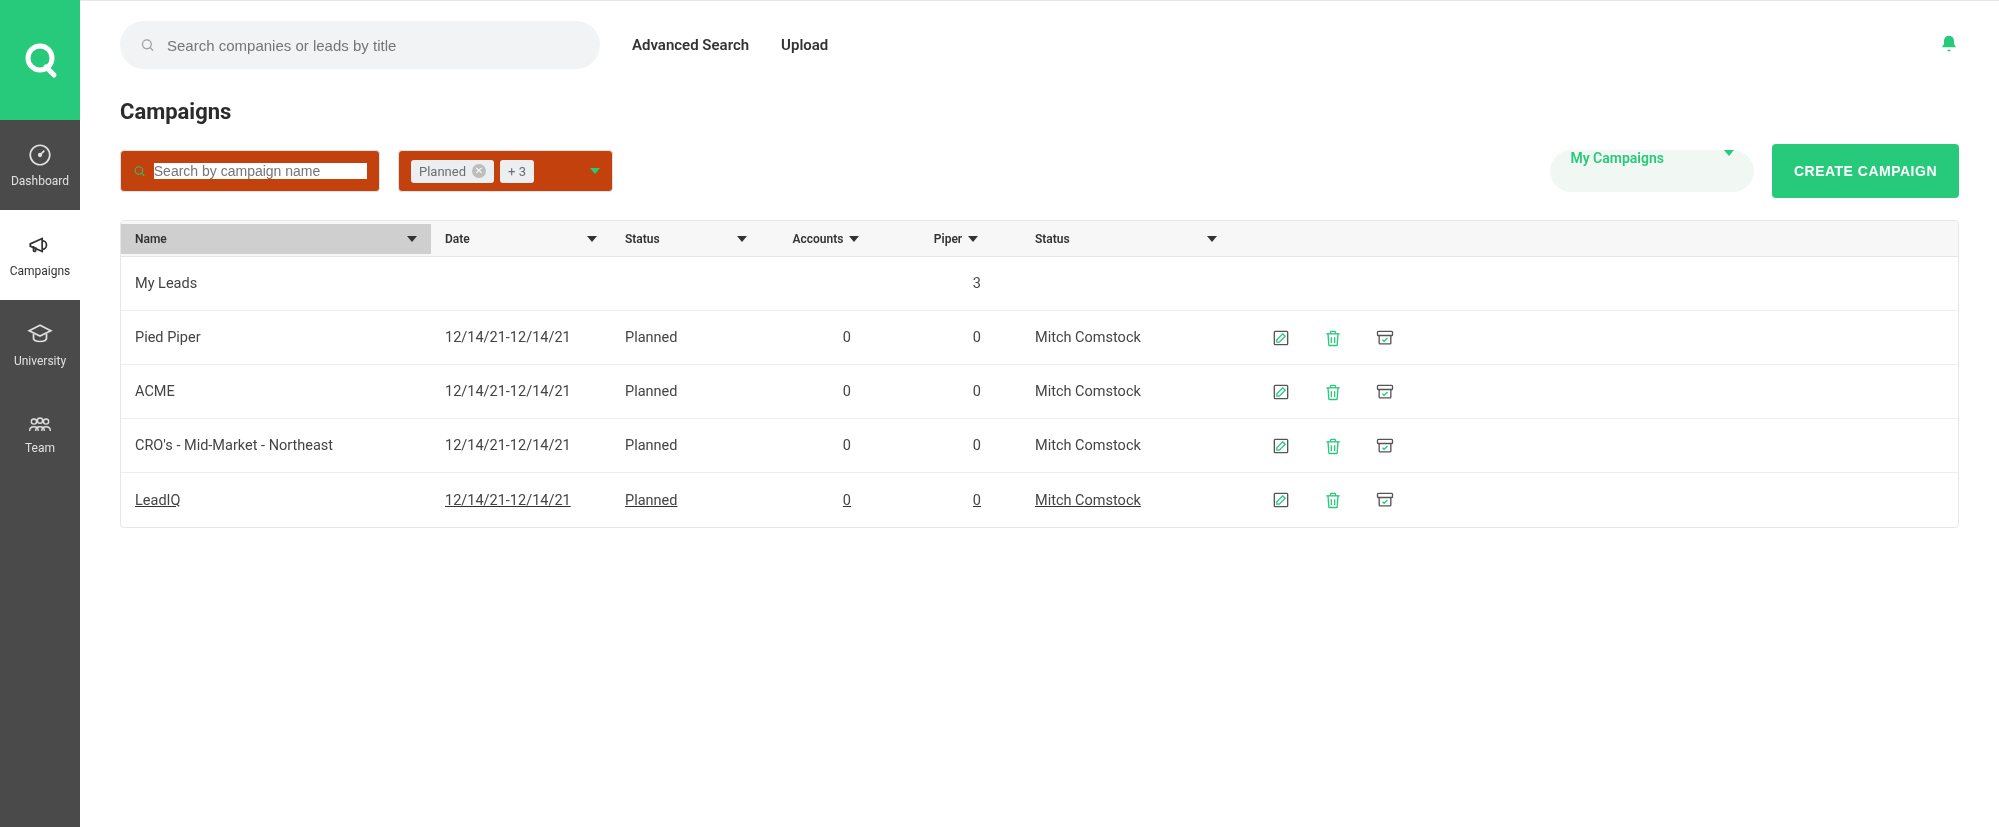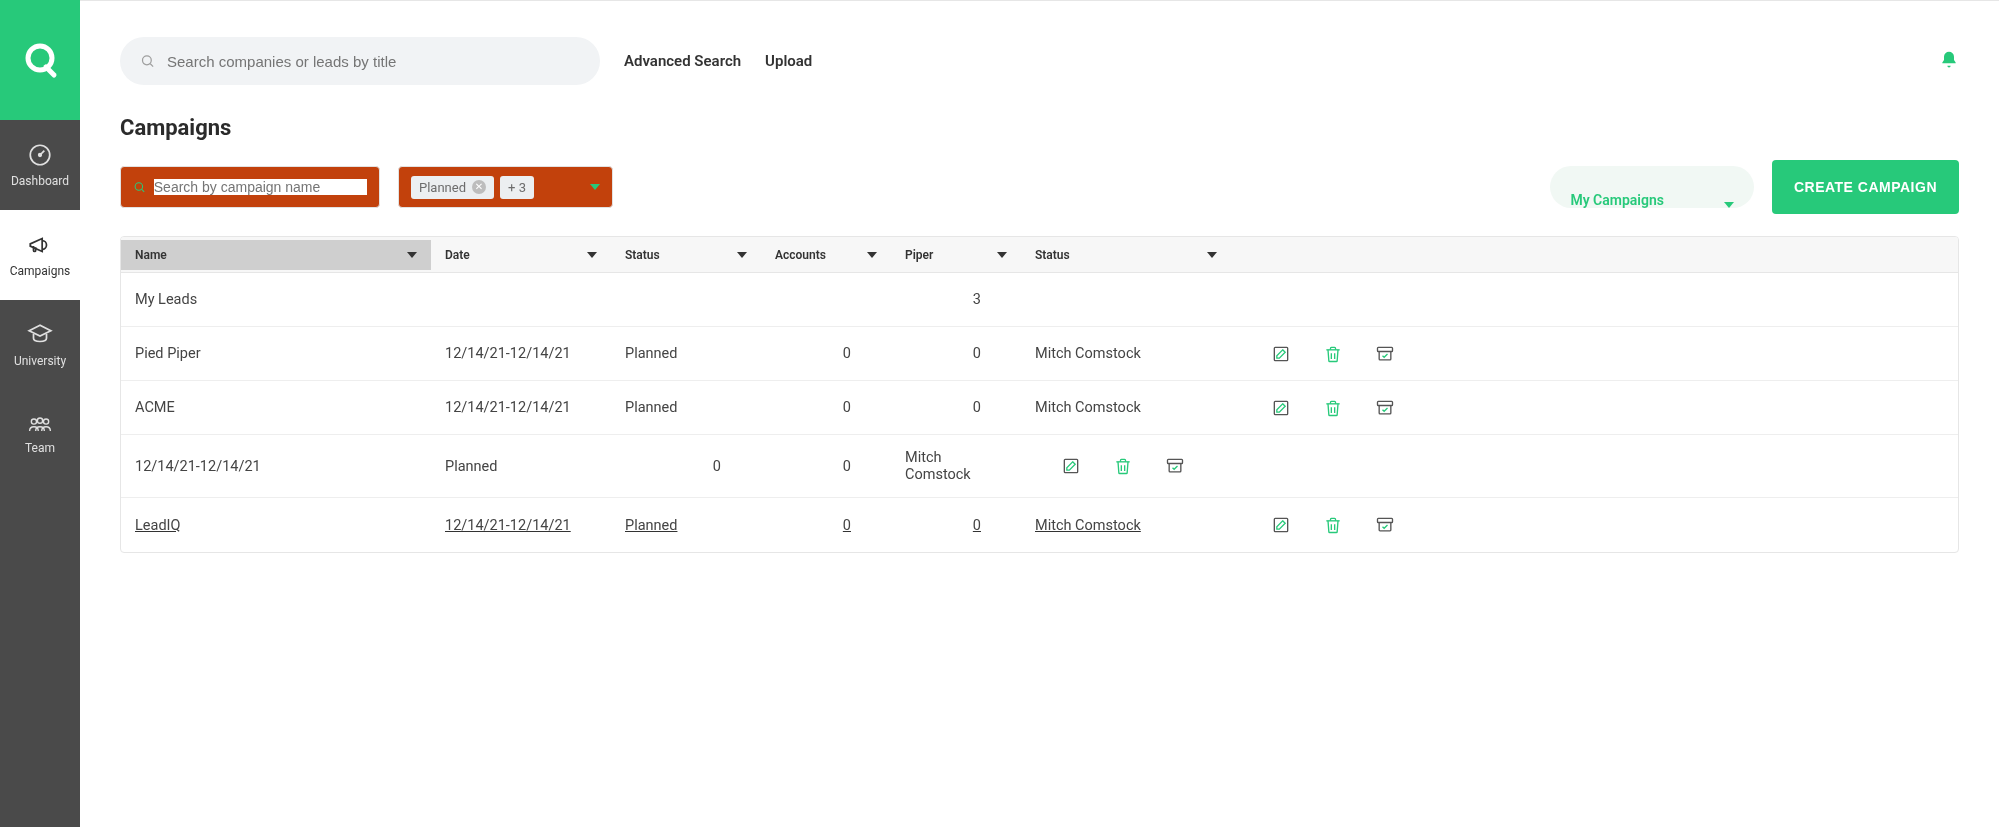--- a/index.html
+++ b/index.html
@@ -42,22 +42,22 @@
   .sidebar-label { font-size: 12px; }
   .main {
     flex: 1;
     display: flex;
     flex-direction: column;
     border-top: 1px solid #e6e6e6;
   }
   .topbar {
     display: flex;
     align-items: center;
-    padding: 36px 40px 20px 40px;
-    gap: 24px;
+    padding: 20px 40px 20px 40px;
+    gap: 32px;
   }
   .search-pill {
     background: #f1f3f5;
     border-radius: 24px;
     height: 48px;
     display: flex;
     align-items: center;
     padding: 0 20px;
     width: 480px;
     color: #888;
@@ -138,21 +138,21 @@
     border-right: 5px solid transparent;
     border-top: 6px solid #27c97a;
   }
   .caret-down.gray { border-top-color: #4a4a4a; }
   .filter-spacer { flex: 1; }
   .pill-dropdown {
     background: #f1f8f4;
     border-radius: 22px;
     height: 42px;
     display: flex;
-    align-items: flex-end;
+    align-items: flex-start;
     padding: 0 20px;
     gap: 60px;
     color: #27c97a;
     font-weight: 600;
     cursor: pointer;
   }
   .btn-primary {
     background: #27c97a;
     color: #fff;
     font-weight: 700;
@@ -185,21 +185,21 @@
     justify-content: space-between;
     padding: 8px 14px;
     font-weight: 600;
     color: #333;
     font-size: 12px;
   }
   .th.sorted {
     background: #cfcfcf;
   }
   .th .caret-down { border-top-color: #333; }
-  .th.num { justify-content: space-between; gap: 6px; }
+  .th.num { justify-content: center; gap: 6px; }
   .trow {
     border-bottom: 1px solid #eee;
     min-height: 54px;
   }
   .trow:last-child { border-bottom: none; text-decoration: underline; }
   .td {
     padding: 14px 14px;
     color: #444;
     font-size: 14.5px;
   }
@@ -415,20 +415,21 @@
                 <span class="icon-btn">
                   <svg width="20" height="20" viewBox="0 0 24 24" fill="none" stroke="#555" stroke-width="1.6">
                     <rect x="3" y="4" width="18" height="5" rx="1"></rect>
                     <path d="M5 9v9a1 1 0 0 0 1 1h12a1 1 0 0 0 1-1V9"></path>
                     <path d="M9 14l2 2 4-4" stroke="#27c97a"></path>
                   </svg>
                 </span>
               </div>
             </div>
             <div class="trow">
+              <div class="td">CRO's - Mid-Market - Northeast</div>
               <div class="td">12/14/21-12/14/21</div>
               <div class="td">Planned</div>
               <div class="td num">0</div>
               <div class="td num">0</div>
               <div class="td">Mitch Comstock</div>
               <div class="td actions">
                 <span class="icon-btn">
                   <svg width="20" height="20" viewBox="0 0 24 24" fill="none" stroke="#555" stroke-width="1.6">
                     <rect x="4" y="4" width="16" height="16" rx="1"></rect>
                     <path d="M14 7l3 3-7 7H7v-3l7-7z" stroke="#27c97a"></path>

